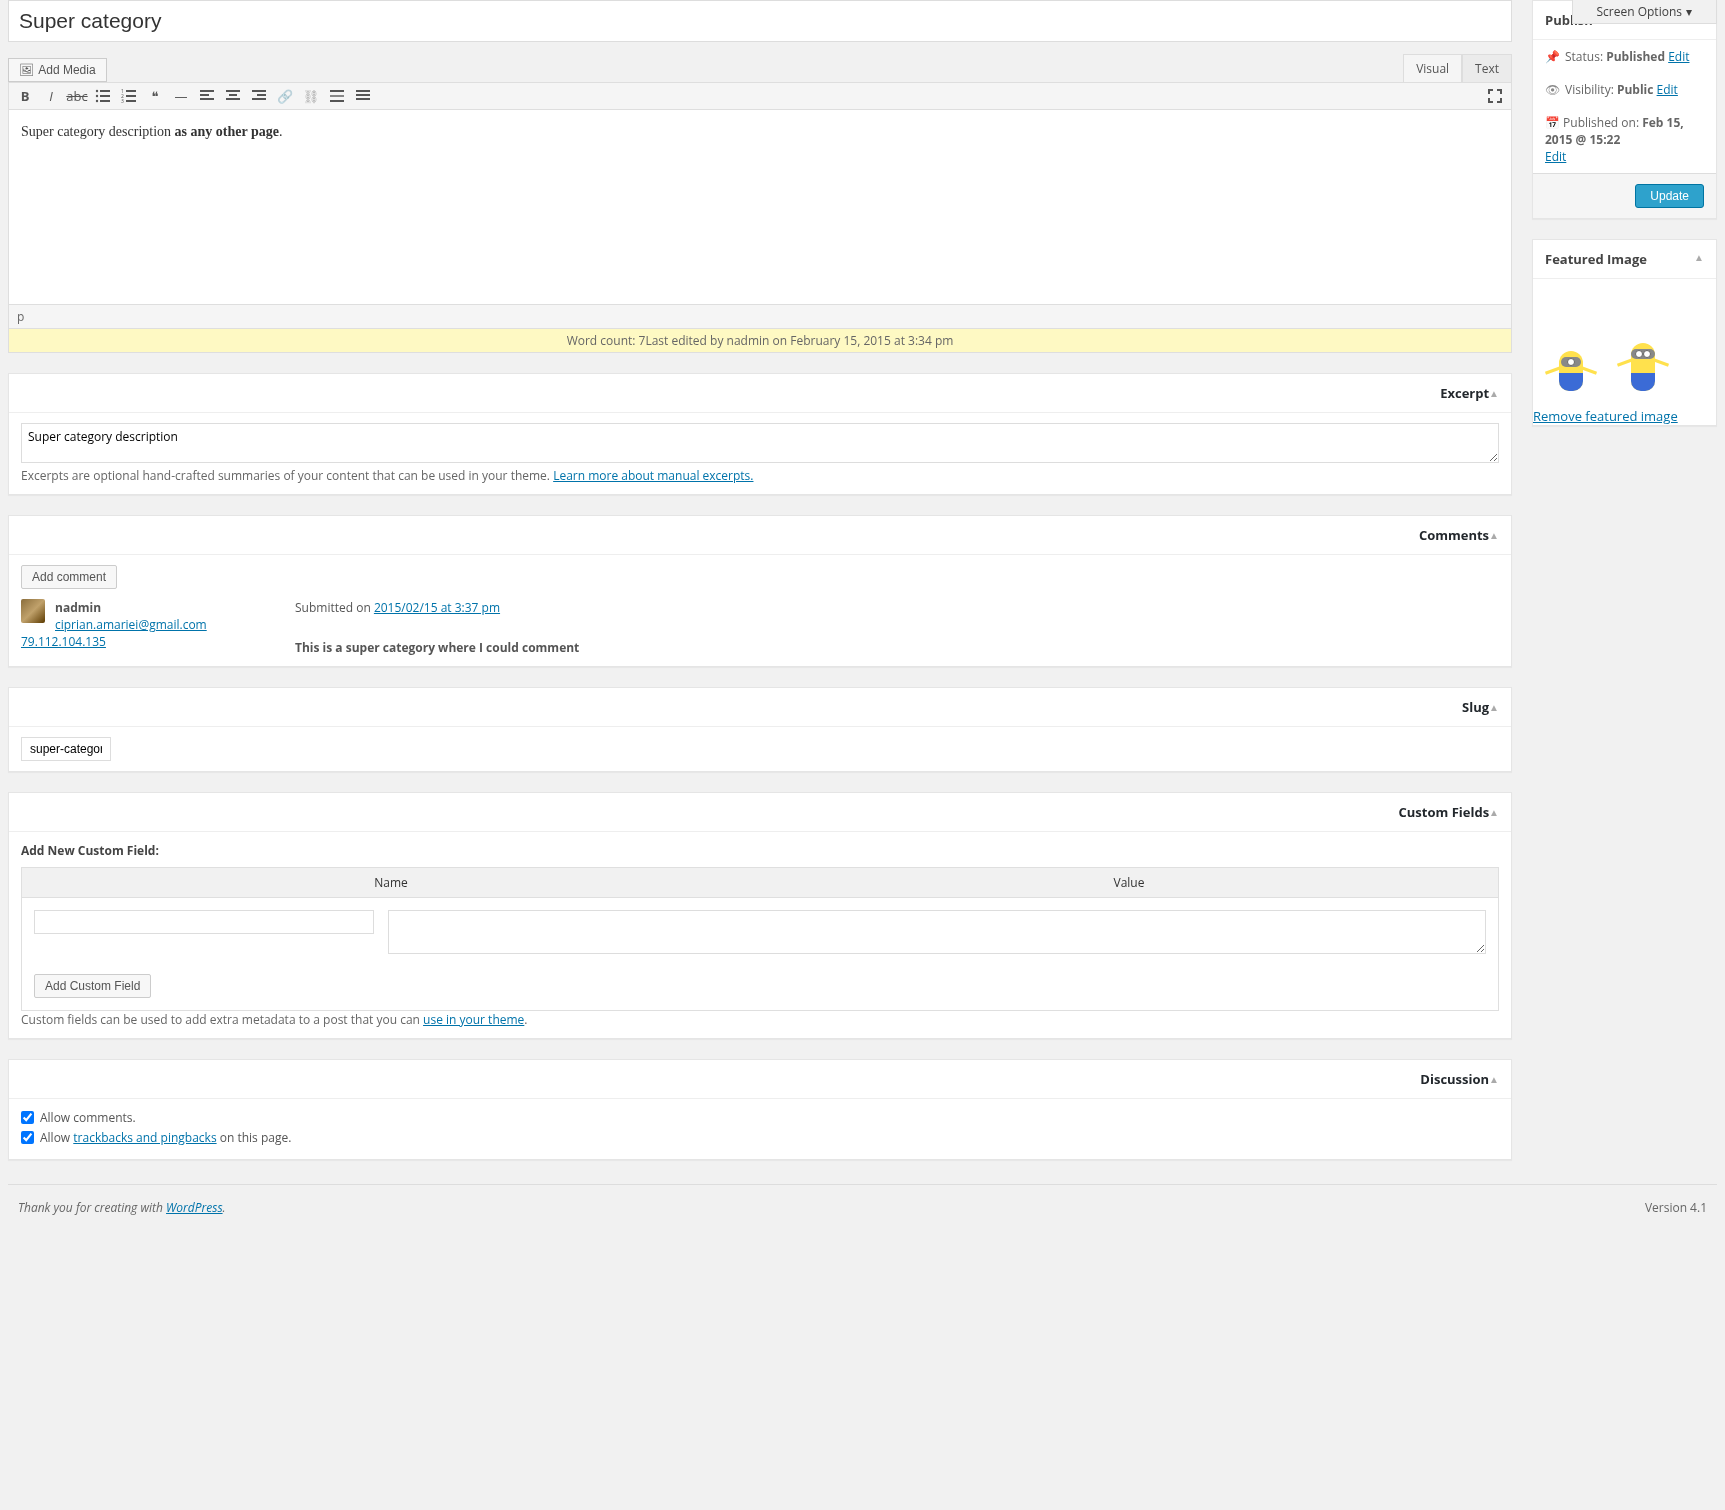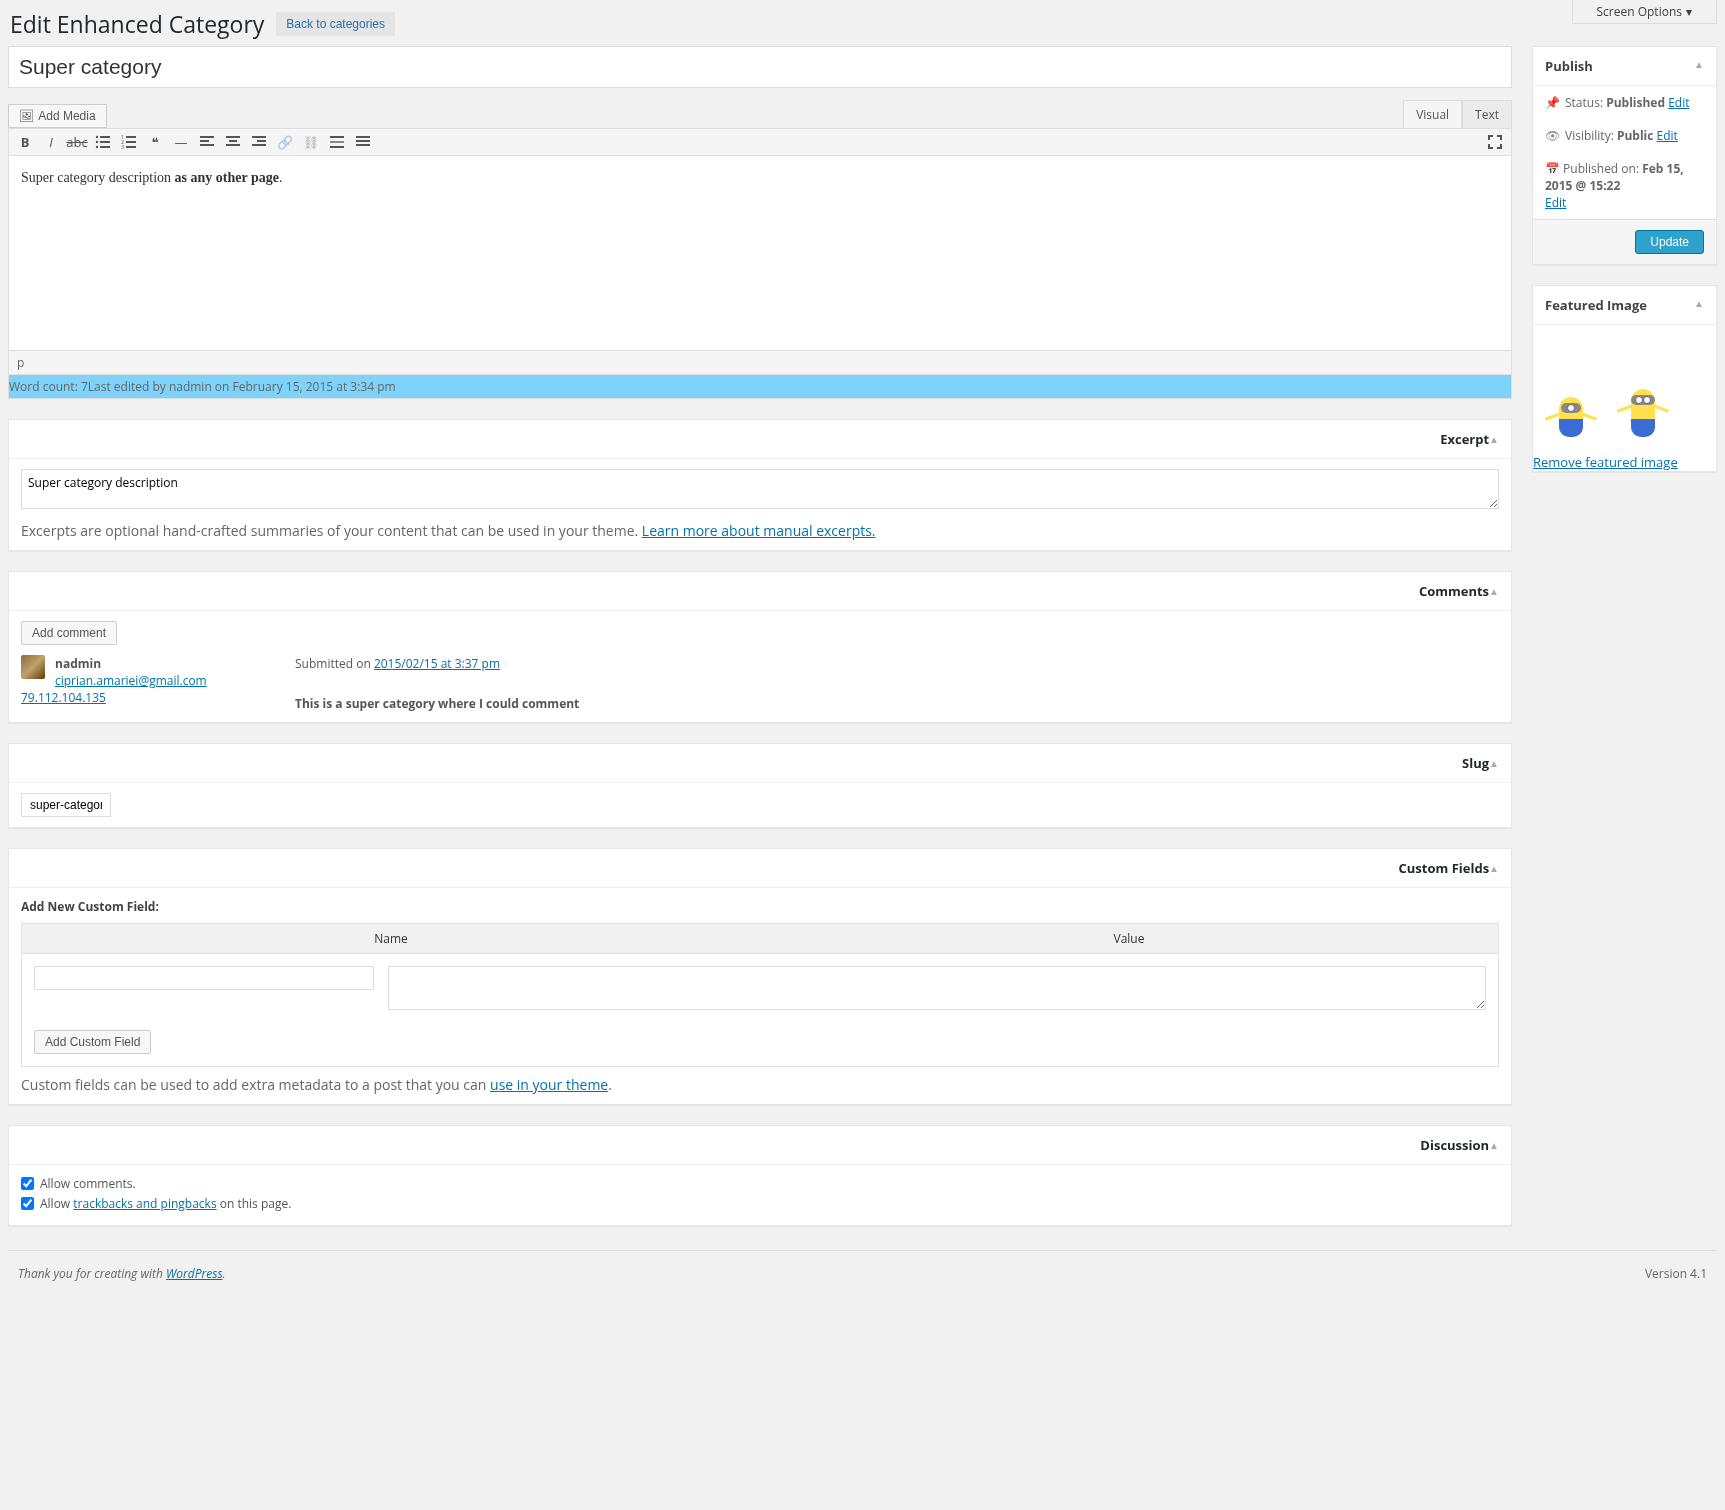--- a/index.html
+++ b/index.html
@@ -18,27 +18,27 @@
 .tabs { display: flex; }
 .tab { border: 1px solid #ddd; border-bottom: none; padding: 5px 12px; font-size: 12px; background: #ebebeb; color: #555; cursor: pointer; }
 .tab.active { background: #f5f5f5; color: #555; }
 .toolbar { background: #f5f5f5; border: 1px solid #dedede; padding: 3px 6px; display: flex; align-items: center; gap: 6px; position: relative; }
 .tbtn { width: 20px; height: 20px; display: inline-flex; align-items: center; justify-content: center; color: #555; font-size: 13px; cursor: pointer; }
 .tbtn svg { width: 16px; height: 16px; fill: currentColor; }
 .fullscreen { margin-left: auto; }
 .editor { background: #fff; border: 1px solid #dedede; border-top: none; min-height: 195px; padding: 14px 12px; font-family: Georgia, serif; font-size: 14px; color: #333; }
 .editor strong { font-weight: bold; }
 .pathbar { background: #f5f5f5; border: 1px solid #dedede; border-top: none; padding: 3px 8px; font-size: 12px; color: #666; }
-.statusbar { background: #7dd3fc; border: 1px solid #dedede; border-top: none; padding: 3px 0; font-size: 12px; color: #666; display: flex; justify-content: flex-start; }
+.statusbar { background: #fef9c3; border: 1px solid #dedede; border-top: none; padding: 3px 0; font-size: 12px; color: #666; display: flex; justify-content: center; }
 .postbox { background: #fff; border: 1px solid #e5e5e5; box-shadow: 0 1px 1px rgba(0,0,0,.04); margin-top: 20px; }
 .postbox .hndle { padding: 10px 12px; font-size: 13px; font-weight: bold; color: #23282d; border-bottom: 1px solid #eee; display: flex; justify-content: flex-end; align-items: center; cursor: pointer; }
 .postbox .inside { padding: 10px 12px; }
 .handle-toggle { color: #aaa; font-size: 10px; }
 textarea.excerpt { width: 100%; height: 40px; border: 1px solid #ddd; padding: 4px 6px; font-size: 12px; font-family: inherit; resize: both; }
-.help { font-size: 14px; color: #666; margin-top: 8px; }
+.help { font-size: 12px; color: #666; margin-top: 0; }
 a { color: #0073aa; text-decoration: underline; }
 .btn { background: #f7f7f7; border: 1px solid #ccc; padding: 4px 10px; font-size: 12px; cursor: pointer; color: #555; border-radius: 2px; }
 .btn-primary { background: #2ea2cc; border: 1px solid #0074a2; color: #fff; padding: 4px 14px; border-radius: 3px; font-size: 12px; cursor: pointer; }
 .comment-row { display: flex; gap: 10px; margin-top: 10px; }
 .avatar { width: 24px; height: 24px; background: linear-gradient(135deg,#8a6d3b 0%, #c0a16b 50%, #5c3a00 100%); border-radius: 2px; }
 .comment-meta { font-size: 12px; color: #555; flex: 0 0 230px; }
 .comment-body { font-size: 12px; color: #555; }
 input.slug { border: 1px solid #ddd; padding: 4px 8px; font-size: 12px; width: 90px; }
 .cf-table { border: 1px solid #dfdfdf; width: 100%; }
 .cf-head { display: flex; background: #f1f1f1; border-bottom: 1px solid #dfdfdf; }
@@ -67,24 +67,20 @@
 </style>
 </head>
 <body>
 
 <div class="screen-options">
   <span>Screen Options</span>
   <span>▾</span>
 </div>
 
 <div class="wrap">
-  <div class="header-row">
-    <h1 class="page-title">Edit Enhanced Category</h1>
-    <button class="back-btn">Back to categories</button>
-  </div>
 
   <div class="columns">
     <div class="col-main">
       <input class="title-input" value="Super category" style="">
 
       <div class="media-row">
         <button class="add-media">
           <span>🖼</span>
           <span>Add Media</span>
         </button>

